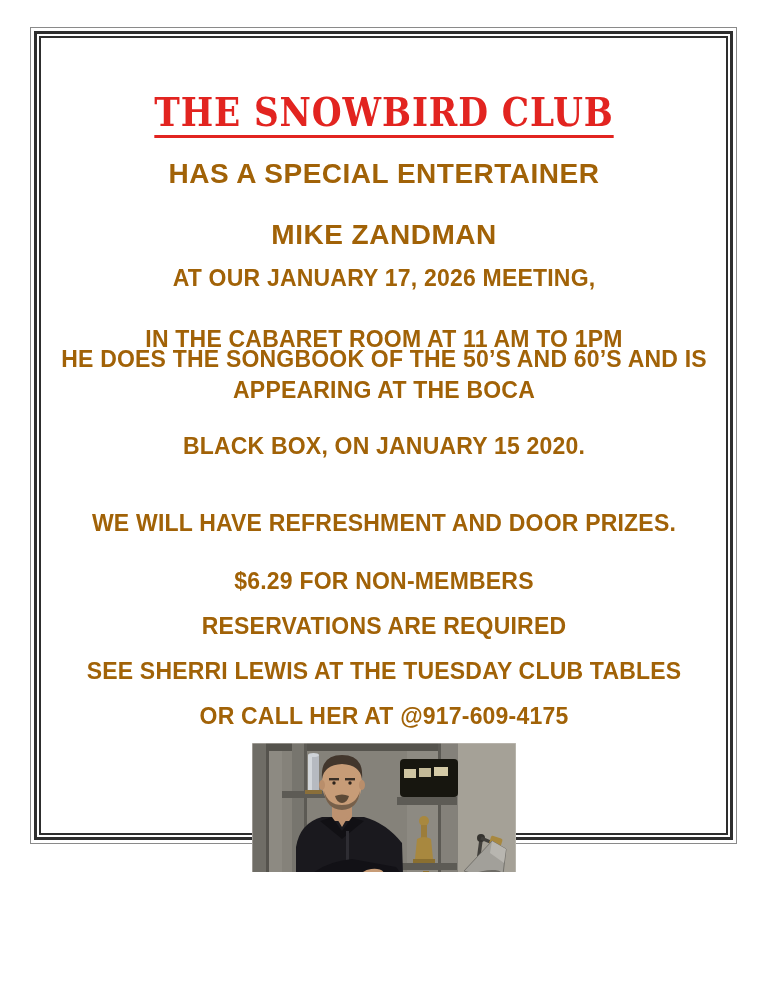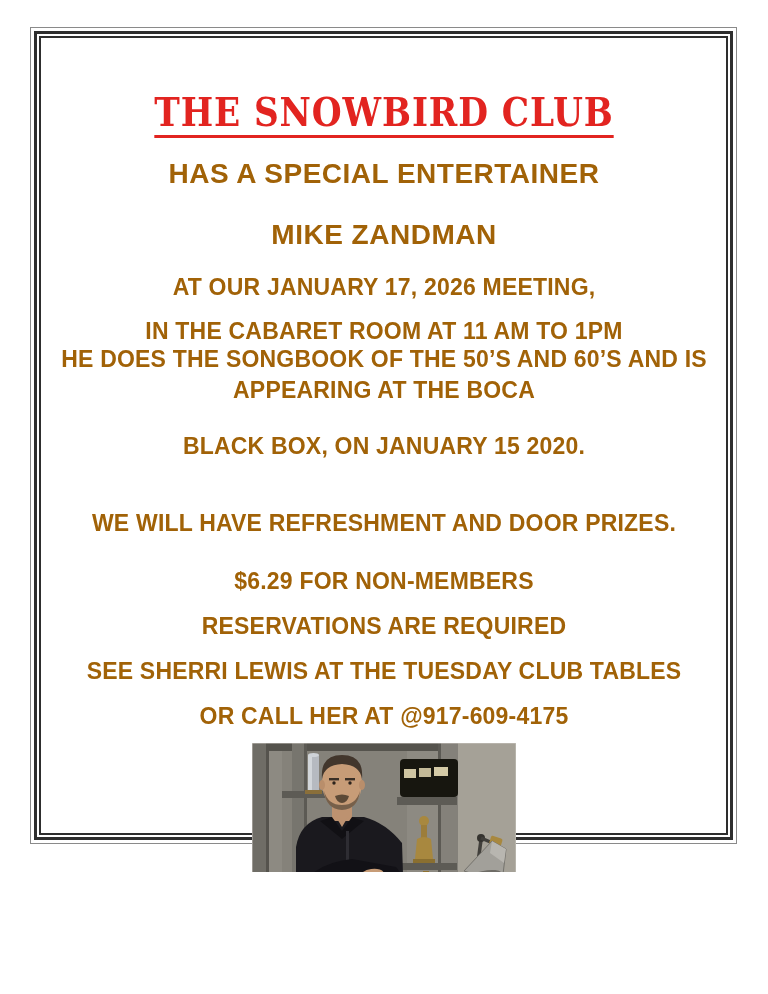--- a/index.html
+++ b/index.html
@@ -47,22 +47,22 @@
     color:#e22420;
     letter-spacing:1px;
     transform:scaleX(0.88);
     border-bottom:3px solid #e22420;
     padding-bottom:1px;
   }
   .big{font-size:28px;line-height:32px;letter-spacing:0.5px;}
   .body-line{font-size:23px;line-height:31px;letter-spacing:0.2px;}
   .subtitle{top:158px;}
   .performer{top:219px;}
-  .d0{top:272px;}
-  .d1{top:316px;}
+  .d0{top:263px;}
+  .d1{top:324px;}
   .d2{top:344px;left:49px;right:49px;}
   .d3{top:431px;}
   .d4{top:476px;margin-top:32px;}
   .d5{top:521px;}
   .d6{top:566px;}
   .d7{top:611px;}
   .d8{top:656px;}
   .d9{top:701px;}
   .photo{
     position:absolute;left:252px;top:743px;

